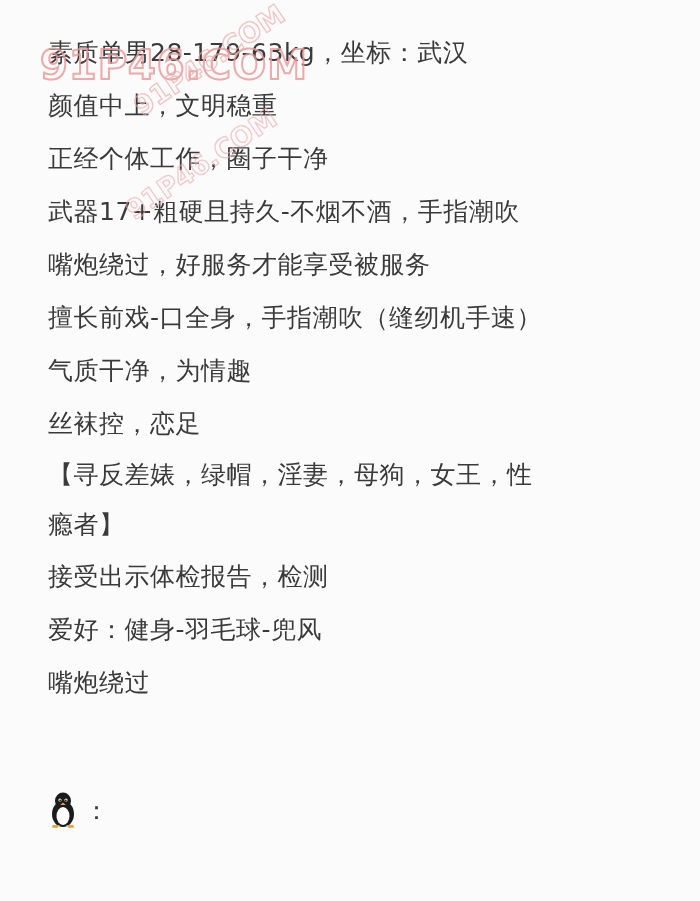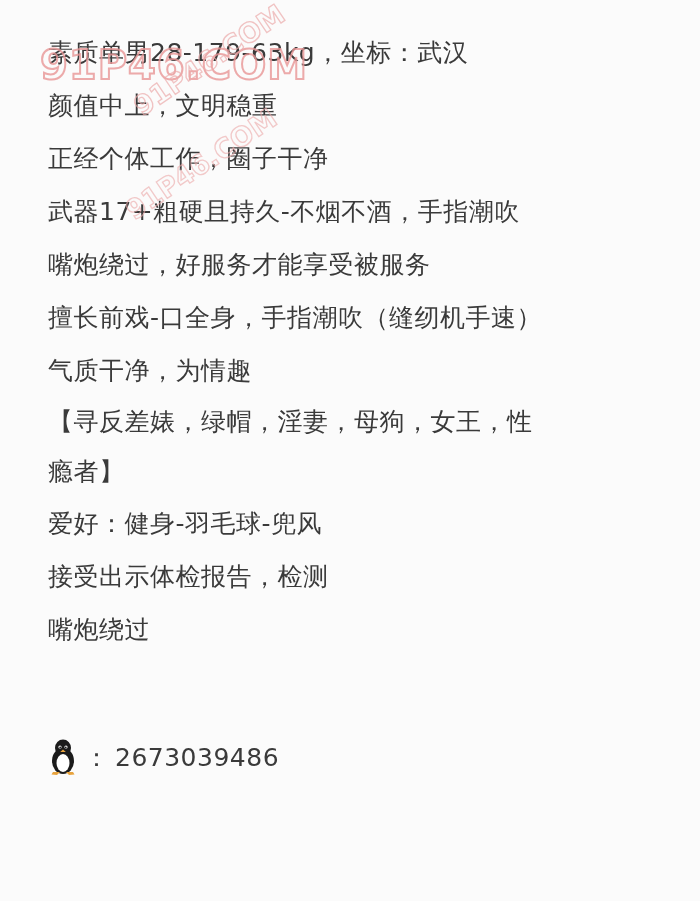--- a/index.html
+++ b/index.html
@@ -103,44 +103,44 @@
 
 <div class="page">
 
   <div class="line">素质单男28-179-63kg，坐标：武汉</div>
   <div class="line">颜值中上，文明稳重</div>
   <div class="line">正经个体工作，圈子干净</div>
   <div class="line">武器17+粗硬且持久-不烟不酒，手指潮吹</div>
   <div class="line">嘴炮绕过，好服务才能享受被服务</div>
   <div class="line">擅长前戏-口全身，手指潮吹（缝纫机手速）</div>
   <div class="line">气质干净，为情趣</div>
+  <div class="line">丝袜控，恋足</div>
   <div class="line wrapline">【寻反差婊，绿帽，淫妻，母狗，女王，性</div>
   <div class="line wrapline">瘾者】</div>
+  <div class="line">接受出示体检报告，检测</div>
   <div class="line">爱好：健身-羽毛球-兜风</div>
-  <div class="line">接受出示体检报告，检测</div>
   <div class="line">嘴炮绕过</div>
 
   <div class="spacer"></div>
 
   <div class="contact-row">
     <span class="penguin-icon">
       <svg width="30" height="38" viewBox="0 0 30 38" xmlns="http://www.w3.org/2000/svg">
         <ellipse cx="15" cy="23" rx="11" ry="13" fill="#1b1b1b"></ellipse>
         <ellipse cx="15" cy="10" rx="8" ry="8.5" fill="#1b1b1b"></ellipse>
         <ellipse cx="15" cy="25" rx="6.5" ry="9" fill="#ffffff"></ellipse>
         <circle cx="12" cy="9" r="1.6" fill="#ffffff"></circle>
         <circle cx="18" cy="9" r="1.6" fill="#ffffff"></circle>
         <circle cx="12.2" cy="9.3" r="0.9" fill="#1b1b1b"></circle>
         <circle cx="17.8" cy="9.3" r="0.9" fill="#1b1b1b"></circle>
         <path d="M15 11.5 L12.2 14 L17.8 14 Z" fill="#e8a33d"></path>
         <path d="M5 34 L12 34 L9 37 L3.5 36.5 Z" fill="#e8a33d"></path>
         <path d="M25 34 L18 34 L21 37 L26.5 36.5 Z" fill="#e8a33d"></path>
       </svg>
     </span>
     <span class="contact-sep">：</span>
-    <span class="contact-num">2673039486</span>
   </div>
 
   <div class="wm wm-1">91P46.COM</div>
   <div class="wm wm-2">91P46.COM</div>
   <div class="wm wm-3">91P46.COM</div>
 
 </div>
 
 </body></html>

